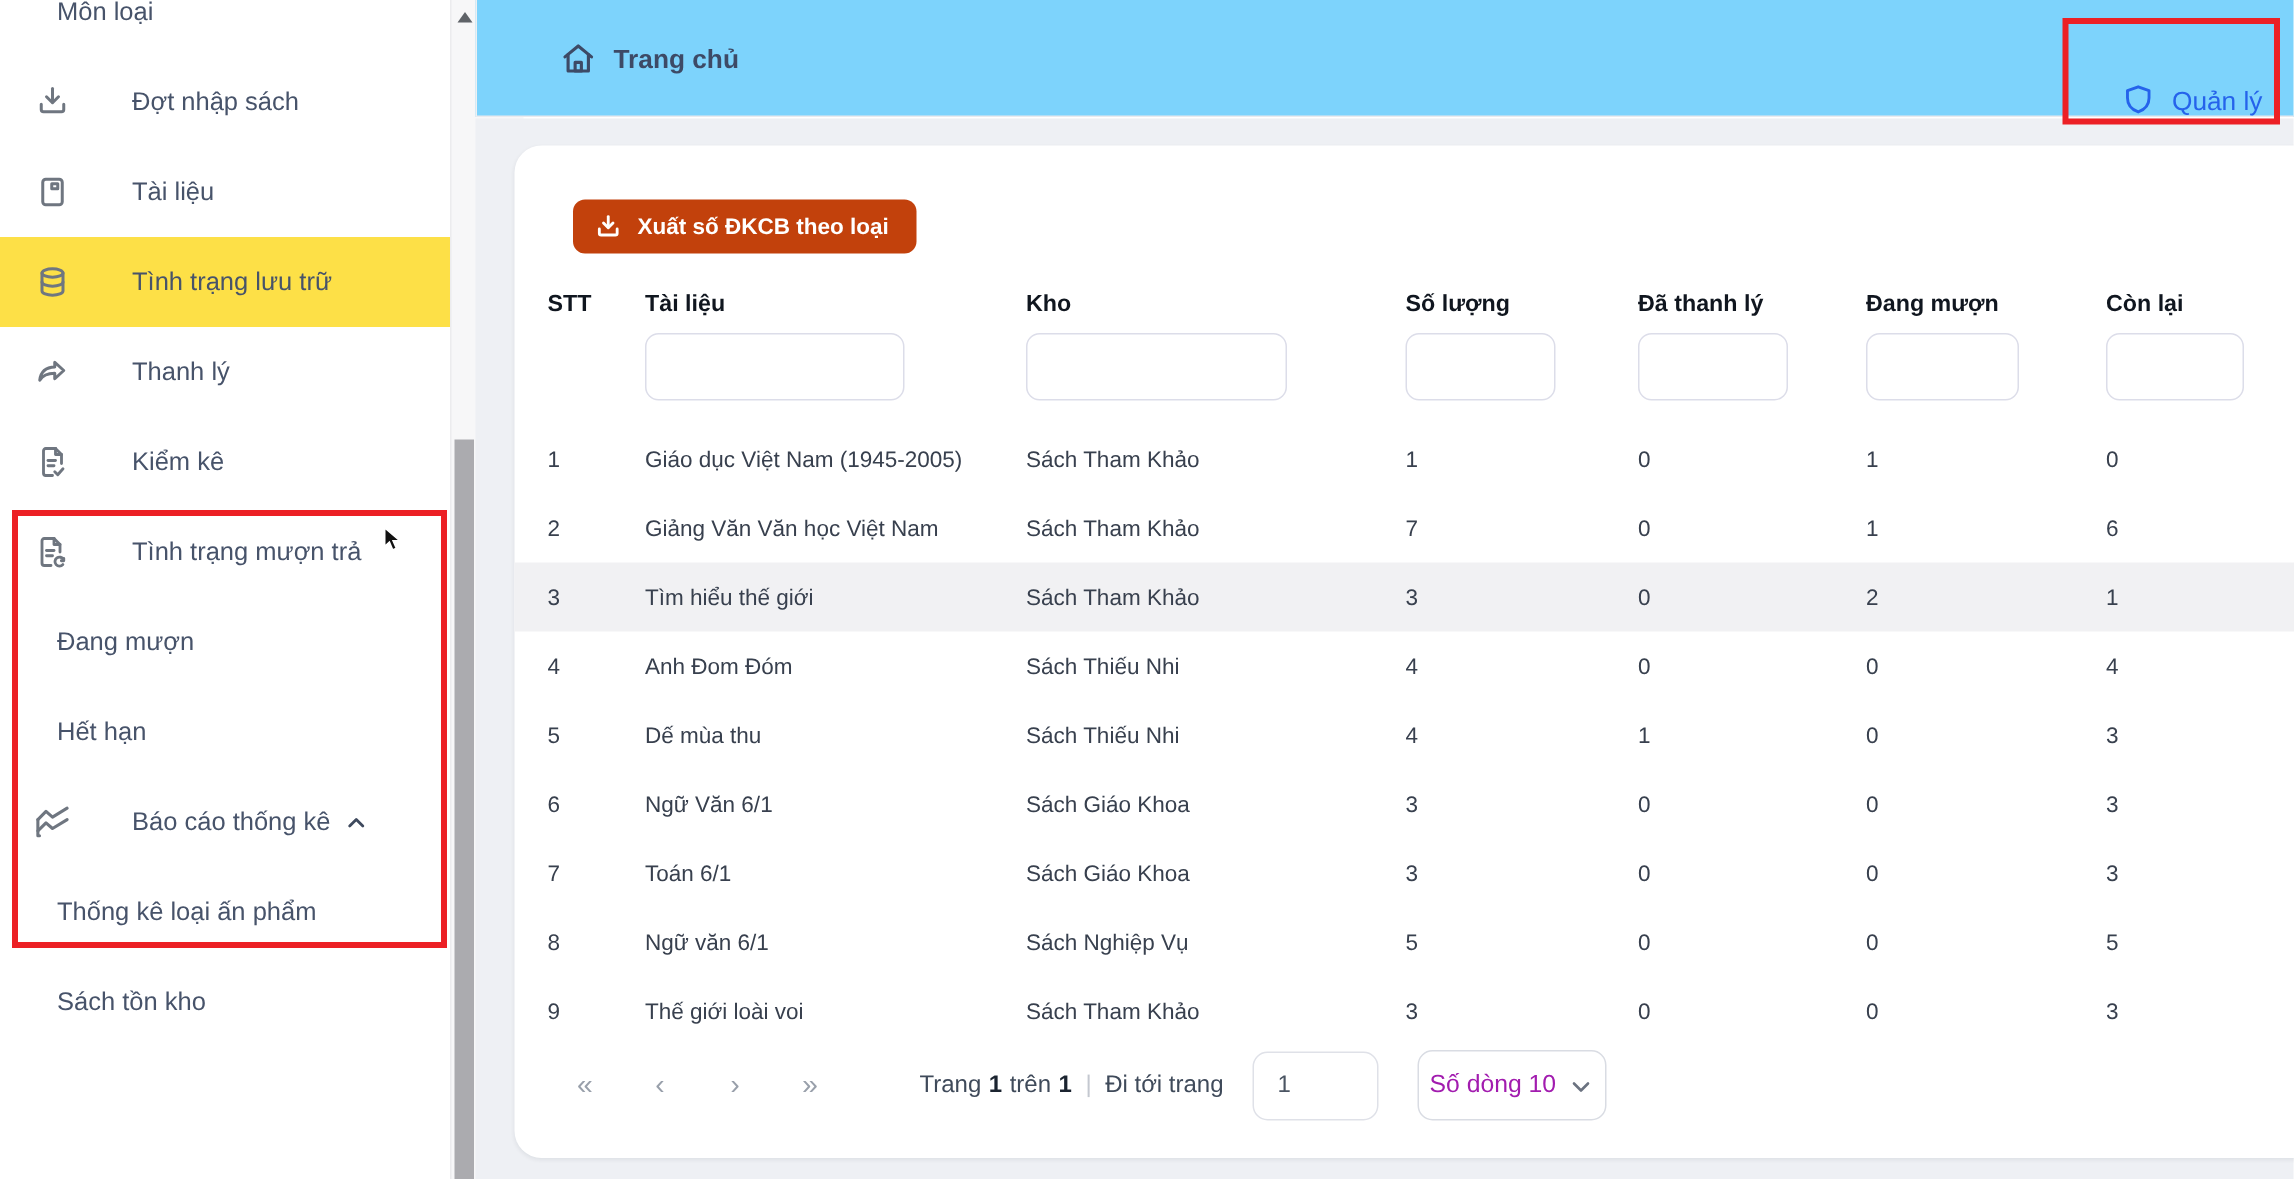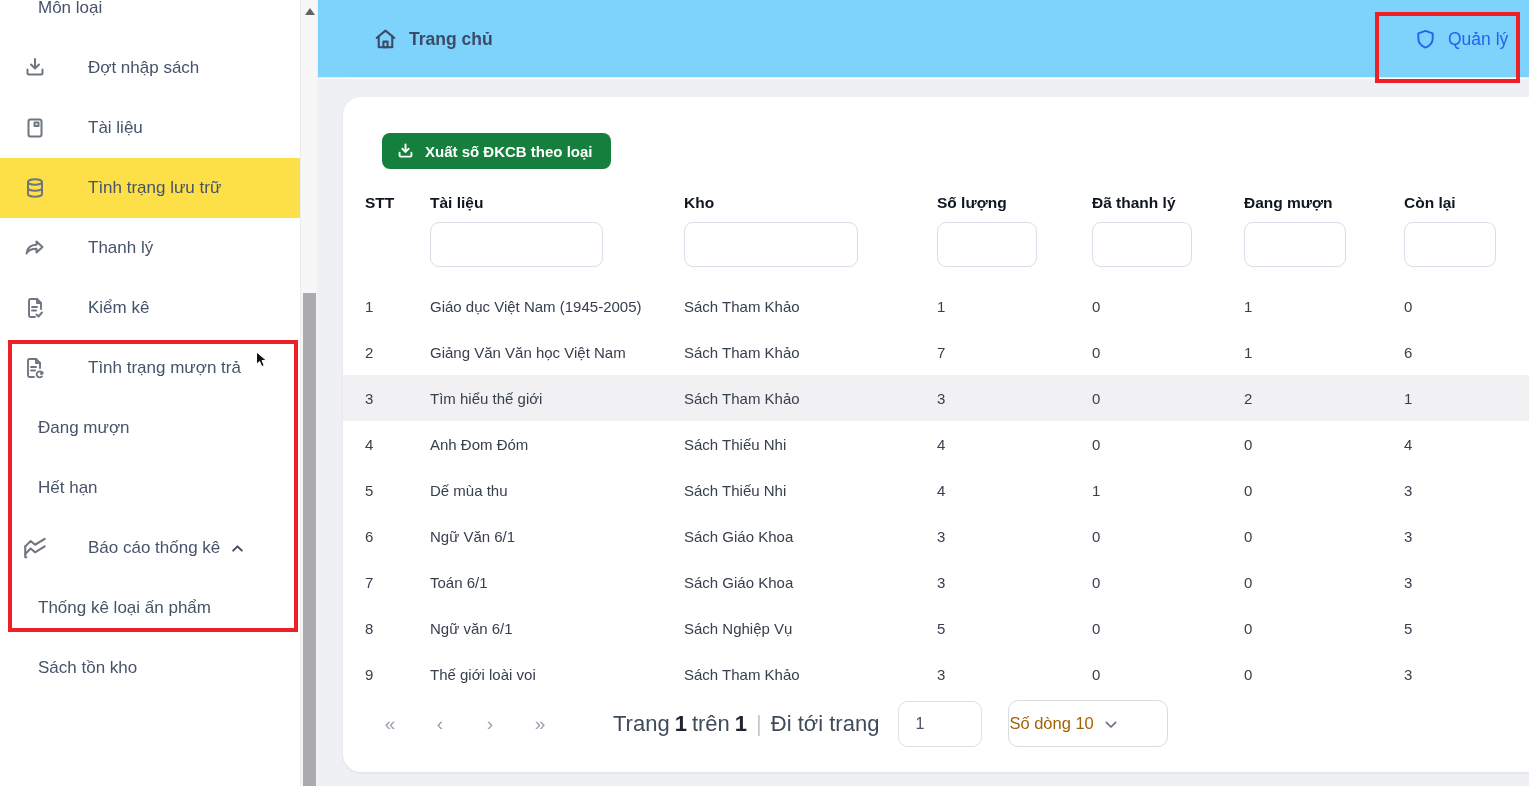--- a/index.html
+++ b/index.html
@@ -33,21 +33,21 @@
     align-items:center; gap:11px; color:#3d4a66; font-size:17.5px; font-weight:700; cursor:pointer; }
   #admin-btn { position:absolute; left:1096px; top:0; height:78px; display:flex;
     align-items:center; gap:11px; font-size:17.5px; font-weight:500; cursor:pointer; }
 
   
   #content-bg { left:317px; top:79px; width:1212px; height:707px; background:#eef0f4; }
   #card { left:343px; top:97px; width:1210px; height:675px; background:#fff;
     border-radius:18px; box-shadow:0 1px 3px rgba(16,24,40,.07); }
 
   #export-btn { position:absolute; left:39px; top:36px; height:36px; padding:0 18px 0 14px;
-    background:#15803d; border:none; border-radius:8px; color:#fff; font-size:15px;
+    background:#c2410c; border:none; border-radius:8px; color:#fff; font-size:15px;
     font-weight:700; display:flex; align-items:center; gap:10px; cursor:pointer;
     font-family:"Liberation Sans",sans-serif; }
 
   
   #table { position:absolute; left:22px; top:93px; right:0; }
   .trow { display:flex; align-items:center; }
   .c-stt { width:65px; flex:0 0 65px; }
   .c-doc { width:254px; flex:0 0 254px; }
   .c-kho { width:253px; flex:0 0 253px; }
   .c-qty { width:155px; flex:0 0 155px; }
@@ -62,28 +62,28 @@
   .f-liq { width:100px; } .f-bor { width:102px; } .f-rem { width:92px; }
   .drow { height:46px; font-size:15px; color:#38404e; margin-left:-22px; padding-left:22px; cursor:pointer; }
   .drow.hl { background:#f1f1f3; }
   .cell { white-space:nowrap; overflow:hidden; }
 
   
   #pagination { position:absolute; left:22px; top:603px; right:0; height:47px;
     display:flex; align-items:center; }
   .pg-arrow { width:50px; text-align:center; font-size:19px; color:#99a0ab; cursor:pointer; user-select:none; }
   .pg-arrow:first-child { margin-left:0px; }
-  #pg-text { margin-left:48px; font-size:22px; color:#3f4a5a; display:flex; gap:5px; align-items:flex-start; }
+  #pg-text { margin-left:48px; font-size:16px; color:#3f4a5a; display:flex; gap:5px; align-items:flex-start; }
   #pg-text .bold { font-weight:700; color:#1b2430; }
   #pg-text .sep { color:#c4c8d0; margin:0 4px; }
   #goto-input { margin-left:19px; width:84px; height:46px; border:1px solid #dfe1e8;
     border-radius:10px; font-size:16px; color:#4b5563; padding:0 0 0 16px; outline:none; }
-  #rows-select { margin-left:26px; width:160px; height:47px; border:1px solid #d9dce3;
-    border-radius:10px; background:#fff; display:flex; align-items:center; justify-content:flex-start;
-    gap:9px; font-size:16.5px; color:#a16207; cursor:pointer; }
+  #rows-select { margin-left:26px; width:126px; height:47px; border:1px solid #d9dce3;
+    border-radius:10px; background:#fff; display:flex; align-items:center; justify-content:center;
+    gap:9px; font-size:16.5px; color:#a21caf; cursor:pointer; }
 
   
   .anno { position:absolute; border:4px solid #ec2025; pointer-events:none; z-index:50; }
   #anno-sidebar { left:8px; top:340px; width:290px; height:292px; }
   #anno-admin { left:1375px; top:12px; width:145px; height:71px; }
 
   #cursor { position:absolute; left:255px; top:351px; z-index:60; pointer-events:none; }
 
   svg { display:block; }
 </style>
@@ -209,21 +209,21 @@
     <span>
       <svg width="25" height="25" viewBox="0 0 24 24" fill="none" stroke="#3d4a66" stroke-width="2" stroke-linecap="round" stroke-linejoin="round">
         <path d="M3.5 10.5 12 3.5l8.5 7"></path>
         <path d="M5.5 9v10.5h13V9"></path>
         <rect x="10" y="14" width="4" height="5.5"></rect>
       </svg>
     </span>
     <span>Trang chủ</span>
   </div>
 
-  <div id="admin-btn" style="color:#2563eb;">
+  <div id="admin-btn" style="color:#2563eb;align-items:flex-end;">
     <span>
       <svg width="23" height="23" viewBox="0 0 24 24" fill="none" stroke="#2563eb" stroke-width="2" stroke-linejoin="round">
         <path d="M12 3l7.5 2.6v5.2c0 4.6-3.1 8.1-7.5 9.7-4.4-1.6-7.5-5.1-7.5-9.7V5.6z"></path>
       </svg>
     </span>
     <span>Quản lý</span>
   </div>
 </div>
 
 <div id="content-bg" class="abs"></div>

